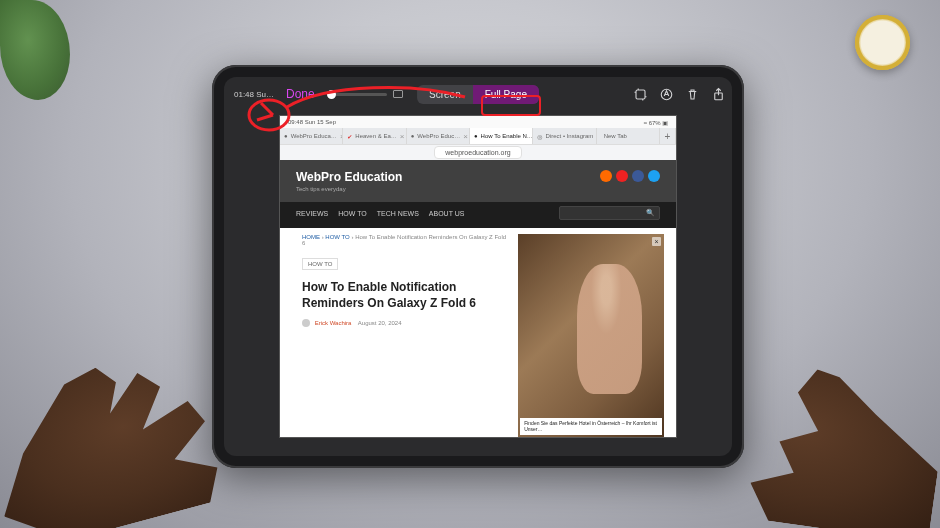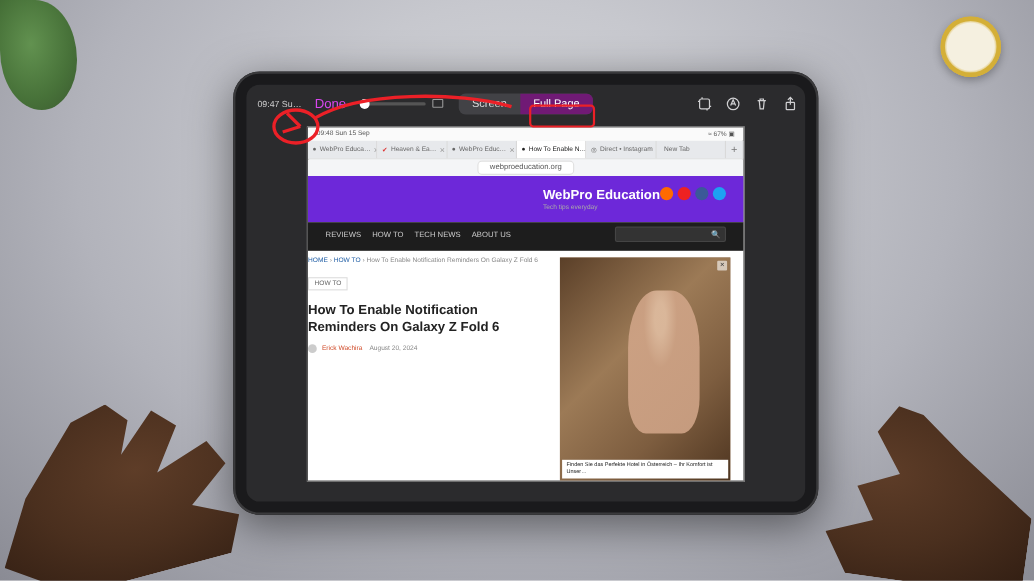--- a/index.html
+++ b/index.html
@@ -41,33 +41,33 @@
     .safari-status { height:12px; display:flex; justify-content:space-between; padding:0 8px; font-size:6px; color:#555; background:#fafafa; align-items:center; }
     .safari-tabs { height:17px; display:flex; gap:0; background:#eceef0; overflow:hidden; align-items:stretch; border-bottom:1px solid #ddd; }
     .safari-tab { flex:1; display:flex; align-items:center; gap:3px; padding:0 4px; font-size:6px; color:#666; border-right:1px solid #d9d9d9; background:#e7e9ec; white-space:nowrap; overflow:hidden; cursor:pointer; }
     .safari-tab.active-tab { background:#fff; color:#222; }
     .safari-tab .tclose { margin-left:auto; color:#999; font-size:8px; flex:none; }
     .safari-tab .tplus { width:100%; text-align:center; font-size:10px; color:#777; }
     .safari-url { height:15px; background:#f4f5f7; display:flex; align-items:center; justify-content:center; gap:6px; }
     .url-pill { font-size:7px; padding:2px 10px; background:#fff; border:1px solid #e0e0e0; border-radius:4px; color:#555; }
 
     .webpage { flex:1; display:flex; flex-direction:column; background:#fff; }
-    .wp-header { background:#6d28d9; padding:10px 16px 10px; display:flex; align-items:flex-start; justify-content:flex-end; }
+    .wp-header { background:#404040; padding:10px 16px 10px; display:flex; align-items:flex-start; justify-content:space-between; }
     .wp-brand-title { color:#fff; font-size:12px; font-weight:600; }
     .wp-brand-sub { color:#aaa; font-size:6px; margin-top:2px; }
     .wp-header-right { display:flex; gap:4px; align-items:center; }
     .wp-social { width:12px; height:12px; border-radius:50%; }
     .wp-second-row { background:#1d1d1d; display:flex; justify-content:space-between; align-items:center; padding:4px 16px 8px; }
     .wp-nav { display:flex; gap:10px; }
     .wp-nav span { color:#ccc; font-size:7px; cursor:pointer; }
     .wp-search { display:flex; align-items:center; background:#333; border:1px solid #444; height:14px; padding:0 4px; border-radius:2px; }
     .wp-search input { background:transparent; border:none; font-size:6px; color:#ccc; width:80px; outline:none; }
     .wp-search .sic { font-size:7px; color:#999; margin-left:2px; }
 
-    .wp-body { flex:1; display:flex; padding:6px 12px 0 0; gap:12px; overflow:hidden; }
+    .wp-body { flex:1; display:flex; padding:6px 12px 0 0; gap:12px; overflow:hidden;margin-left:22px; }
     .wp-main { flex:1.4; }
     .wp-aside { flex:1; position:relative; background:#8c6d4f; overflow:hidden; }
     .wp-crumbs { font-size:6px; color:#888; margin-bottom:6px; }
     .wp-crumbs .crlink { color:#205ea5; }
     .wp-badge { display:inline-block; border:1px solid #ddd; font-size:6px; padding:2px 5px; color:#666; margin-bottom:10px; }
     .wp-title { font-size:12px; font-weight:700; color:#222; line-height:1.3; margin-bottom:8px; }
     .wp-meta { font-size:6px; color:#888; }
     .wp-meta .author { color:#d04a28; }
 
     .ad-img { position:absolute; inset:0;
@@ -104,21 +104,21 @@
 
 <div class="photo-bg">
   <div class="leaf"></div>
   <div class="clock"></div>
 </div>
 
 <div class="ipad">
   <div class="ipad-screen">
 
     <div class="topbar">
-      <span class="ipad-status-left">09:47 Su…</span>
+      <span class="ipad-status-left">01:48 Su…</span>
       <span class="done-btn">Done</span>
       <div class="slider">
         <div class="slider-track"></div>
         <div class="slider-ipad-icon"></div>
       </div>
 
       <div class="tab-toggle">
         <div class="tab-btn">Screen</div>
         <div class="tab-btn active">Full Page</div>
       </div>

